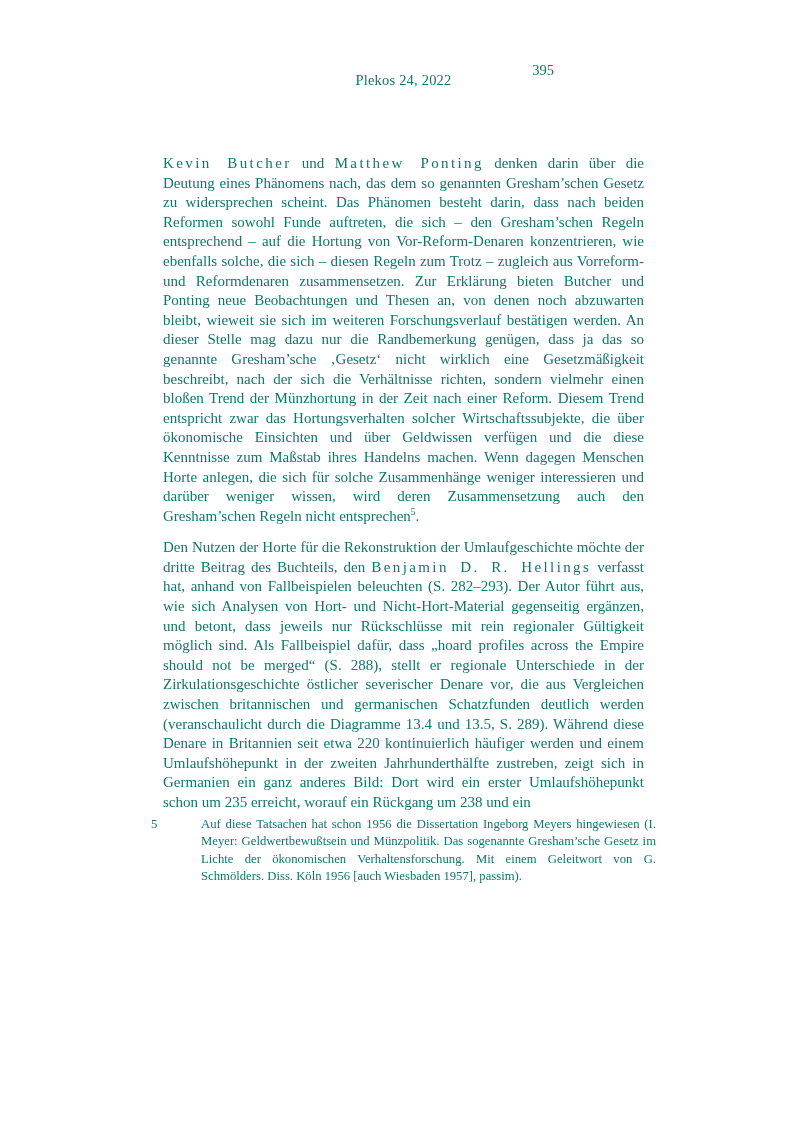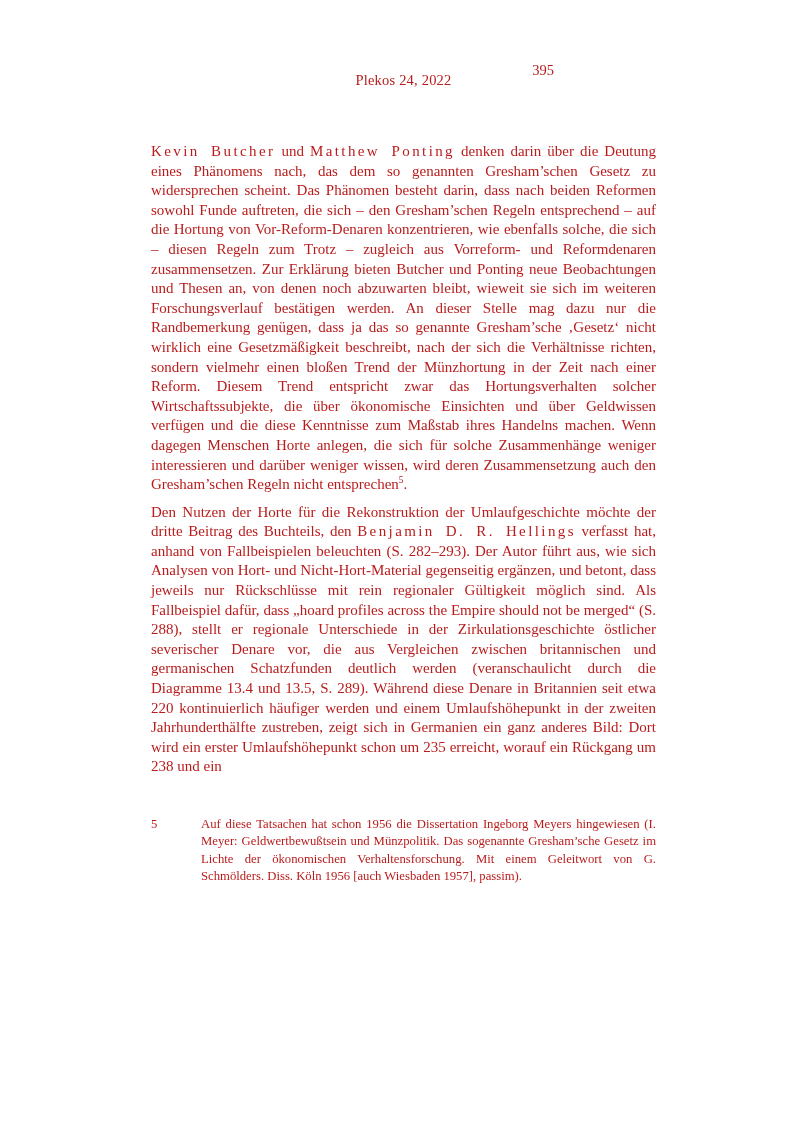--- a/index.html
+++ b/index.html
@@ -6,21 +6,21 @@
     margin: 0;
     padding: 0;
     background: #ffffff;
   }
   .page {
     position: relative;
     width: 700px;
     height: 1131px;
     background: #ffffff;
     font-family: "Liberation Serif", "DejaVu Serif", serif;
-    color: #b91c1c;
+    color: #0f766e;
     overflow: hidden;
   }
   .running-head {
     position: absolute;
     top: 72px;
     left: 151px;
     width: 505px;
     text-align: center;
     font-size: 14.5px;
     letter-spacing: 0.2px;
@@ -36,21 +36,21 @@
     top: 142px;
     left: 151px;
     width: 505px;
     font-size: 15px;
     line-height: 19.6px;
     text-align: justify;
     hyphens: auto;
     -webkit-hyphens: auto;
   }
   .para {
-    margin: 0;
+    margin: 12px;
   }
   .para + .para {
     margin-top: 8px;
   }
   .spaced {
     letter-spacing: 2.4px;
     word-spacing: 3px;
   }
   sup {
     font-size: 9.5px;

